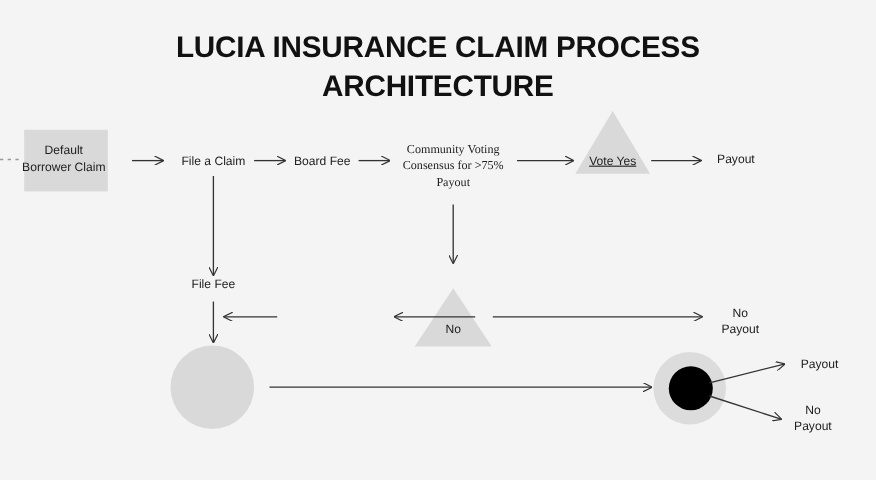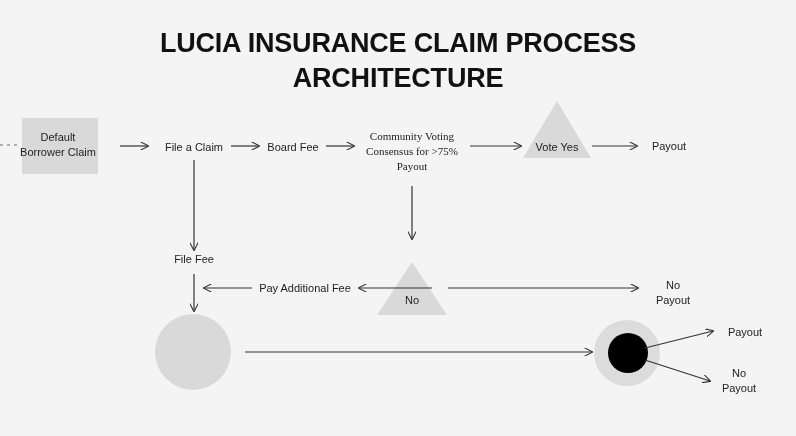--- a/index.html
+++ b/index.html
@@ -108,27 +108,26 @@
 Borrower Claim</div>
 
   <div class="node-label lbl-wrap" style="left:194px; top:147px; width:90px;text-align:center;">File a Claim</div>
 
   <div class="node-label lbl-wrap" style="left:293px; top:147px; width:80px;">Board Fee</div>
 
   <div class="node-label lbl-wrap" style="left:412px; top:151px; width:120px;font-family:Liberation Serif, serif;">Community Voting
 Consensus for &gt;75%
 Payout</div>
 
-  <div class="node-label lbl-wrap" style="left:557px; top:147px; width:80px;">Vote Yes</div>
+  <div class="node-label lbl-wrap" style="left:557px; top:147px; width:80px;text-decoration:underline;">Vote Yes</div>
 
   <div class="node-label lbl-wrap" style="left:669px; top:146px; width:70px;">Payout</div>
 
   <div class="node-label lbl-wrap" style="left:194px; top:259px; width:80px;">File Fee</div>
 
-  <div class="node-label lbl-wrap" style="left:305px; top:288px; width:120px;">Pay Additional Fee</div>
 
   <div class="node-label lbl-wrap" style="left:412px; top:300px; width:50px;">No</div>
 
   <div class="node-label lbl-wrap" style="left:673px; top:293px; width:70px;">No
 Payout</div>
 
 
   <div class="node-label lbl-wrap" style="left:745px; top:332px; width:70px;">Payout</div>
 
   <div class="node-label lbl-wrap" style="left:739px; top:381px; width:70px;">No

